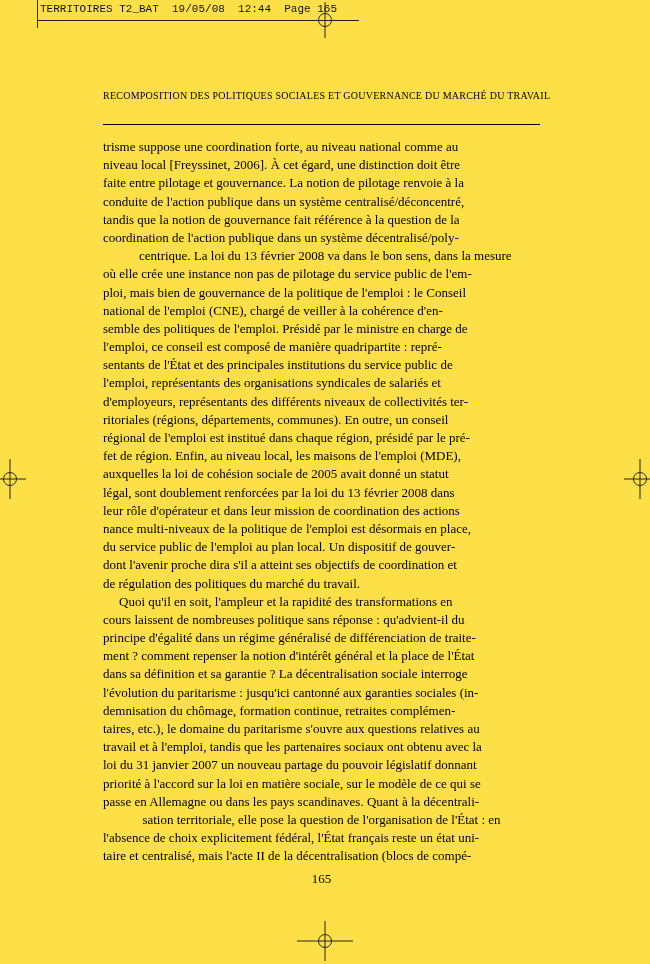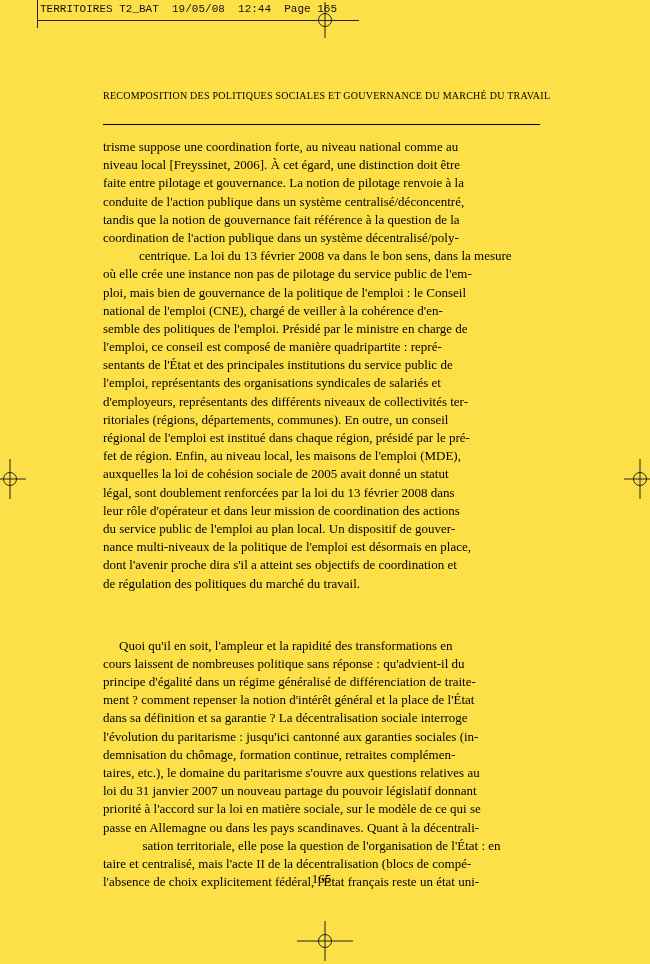--- a/index.html
+++ b/index.html
@@ -28,21 +28,21 @@
   }
   .running-head .rh1 { white-space:nowrap; }
   .running-head .rh2 { white-space:nowrap; margin-top:4px; }
   .head-rule { position:absolute; left:103px; top:124px; width:437px; height:1px; background:#000; }
   
   .body-text {
     position:absolute; left:103px; top:138px; width:437px;
     font-size:13px; line-height:18.2px; color:#000;
   }
   .tline { height:18.2px; white-space:nowrap; overflow:visible; }
-  .tline.indent { text-indent:16px;margin-top:44px; }
+  .tline.indent { text-indent:16px; }
   .page-number {
     position:absolute; left:103px; top:871px; width:437px;
     text-align:center; font-size:13px;
   }
 </style>
 </head>
 <body>
 
 <div class="page">
 
@@ -98,35 +98,36 @@
       <div class="tline" style="word-spacing: 0px;">l'emploi, ce conseil est composé de manière quadripartite : repré-</div>
       <div class="tline" style="word-spacing: 0px;">sentants de l'État et des principales institutions du service public de</div>
       <div class="tline" style="word-spacing: 0px;">l'emploi, représentants des organisations syndicales de salariés et</div>
       <div class="tline" style="word-spacing: 0px;">d'employeurs, représentants des différents niveaux de collectivités ter-</div>
       <div class="tline" style="word-spacing: 0px;">ritoriales (régions, départements, communes). En outre, un conseil</div>
       <div class="tline" style="word-spacing: 0px;">régional de l'emploi est institué dans chaque région, présidé par le pré-</div>
       <div class="tline" style="word-spacing: 0px;">fet de région. Enfin, au niveau local, les maisons de l'emploi (MDE),</div>
       <div class="tline" style="word-spacing: 0px;">auxquelles la loi de cohésion sociale de 2005 avait donné un statut</div>
       <div class="tline" style="word-spacing: 0px;">légal, sont doublement renforcées par la loi du 13 février 2008 dans</div>
       <div class="tline" style="word-spacing: 0px;">leur rôle d'opérateur et dans leur mission de coordination des actions</div>
+      <div class="tline" style="word-spacing: 0px;">nance multi-niveaux de la politique de l'emploi est désormais en place,</div>
       <div class="tline" style="word-spacing: 0px;">du service public de l'emploi au plan local. Un dispositif de gouver-</div>
-      <div class="tline" style="word-spacing: 0px;">nance multi-niveaux de la politique de l'emploi est désormais en place,</div>
       <div class="tline" style="word-spacing: 0px;">dont l'avenir proche dira s'il a atteint ses objectifs de coordination et</div>
       <div class="tline">de régulation des politiques du marché du travail.</div>
       <div class="tline indent" style="word-spacing: 0px;">Quoi qu'il en soit, l'ampleur et la rapidité des transformations en</div>
       <div class="tline" style="word-spacing: 0px;">cours laissent de nombreuses politique sans réponse : qu'advient-il du</div>
       <div class="tline" style="word-spacing: 0px;">principe d'égalité dans un régime généralisé de différenciation de traite-</div>
       <div class="tline" style="word-spacing: 0px;">ment ? comment repenser la notion d'intérêt général et la place de l'État</div>
       <div class="tline" style="word-spacing: 0px;">dans sa définition et sa garantie ? La décentralisation sociale interroge</div>
       <div class="tline" style="word-spacing: 0px;">l'évolution du paritarisme : jusqu'ici cantonné aux garanties sociales (in-</div>
       <div class="tline" style="word-spacing: 0px;">demnisation du chômage, formation continue, retraites complémen-</div>
       <div class="tline" style="word-spacing: 0px;">taires, etc.), le domaine du paritarisme s'ouvre aux questions relatives au</div>
+      <div class="tline" style="word-spacing: 0px;">travail et à l'emploi, tandis que les partenaires sociaux ont obtenu avec la</div>
       <div class="tline" style="word-spacing: 0px;">loi du 31 janvier 2007 un nouveau partage du pouvoir législatif donnant</div>
       <div class="tline" style="word-spacing: 0px;">priorité à l'accord sur la loi en matière sociale, sur le modèle de ce qui se</div>
       <div class="tline" style="word-spacing: 0px;">passe en Allemagne ou dans les pays scandinaves. Quant à la décentrali-</div>
       <div class="tline" style="word-spacing: 0px; text-align: center;">sation territoriale, elle pose la question de l'organisation de l'État : en</div>
+      <div class="tline" style="word-spacing: 0px;">l'absence de choix explicitement fédéral, l'État français reste un état uni-</div>
       <div class="tline" style="word-spacing: 0px;">taire et centralisé, mais l'acte II de la décentralisation (blocs de compé-</div>
-      <div class="tline" style="word-spacing: 0px;">l'absence de choix explicitement fédéral, l'État français reste un état uni-</div>
     </div>
 
   <div class="page-number">165</div>
 
 </div>
 
 </body></html>

